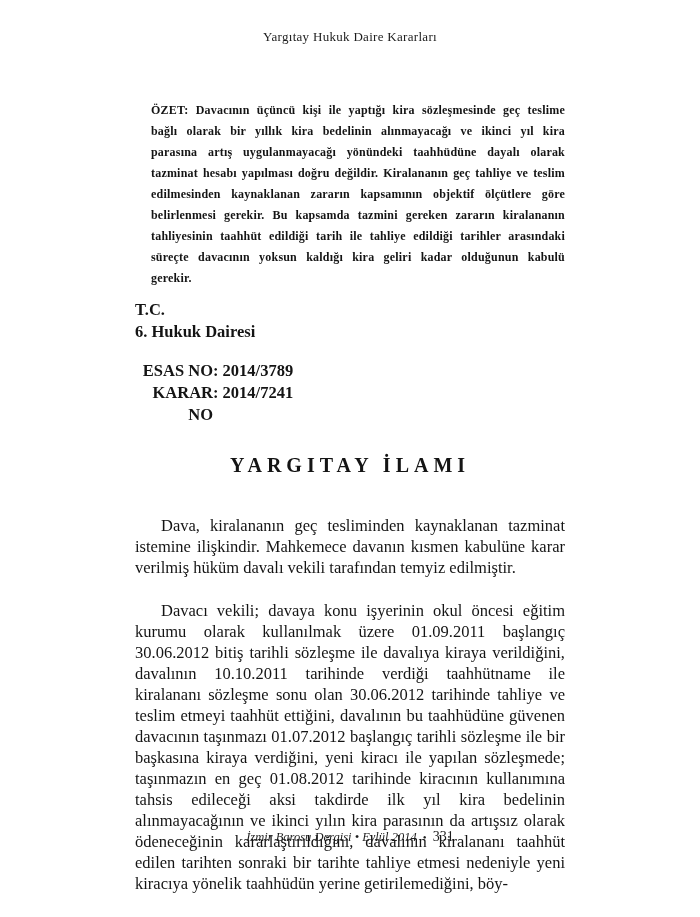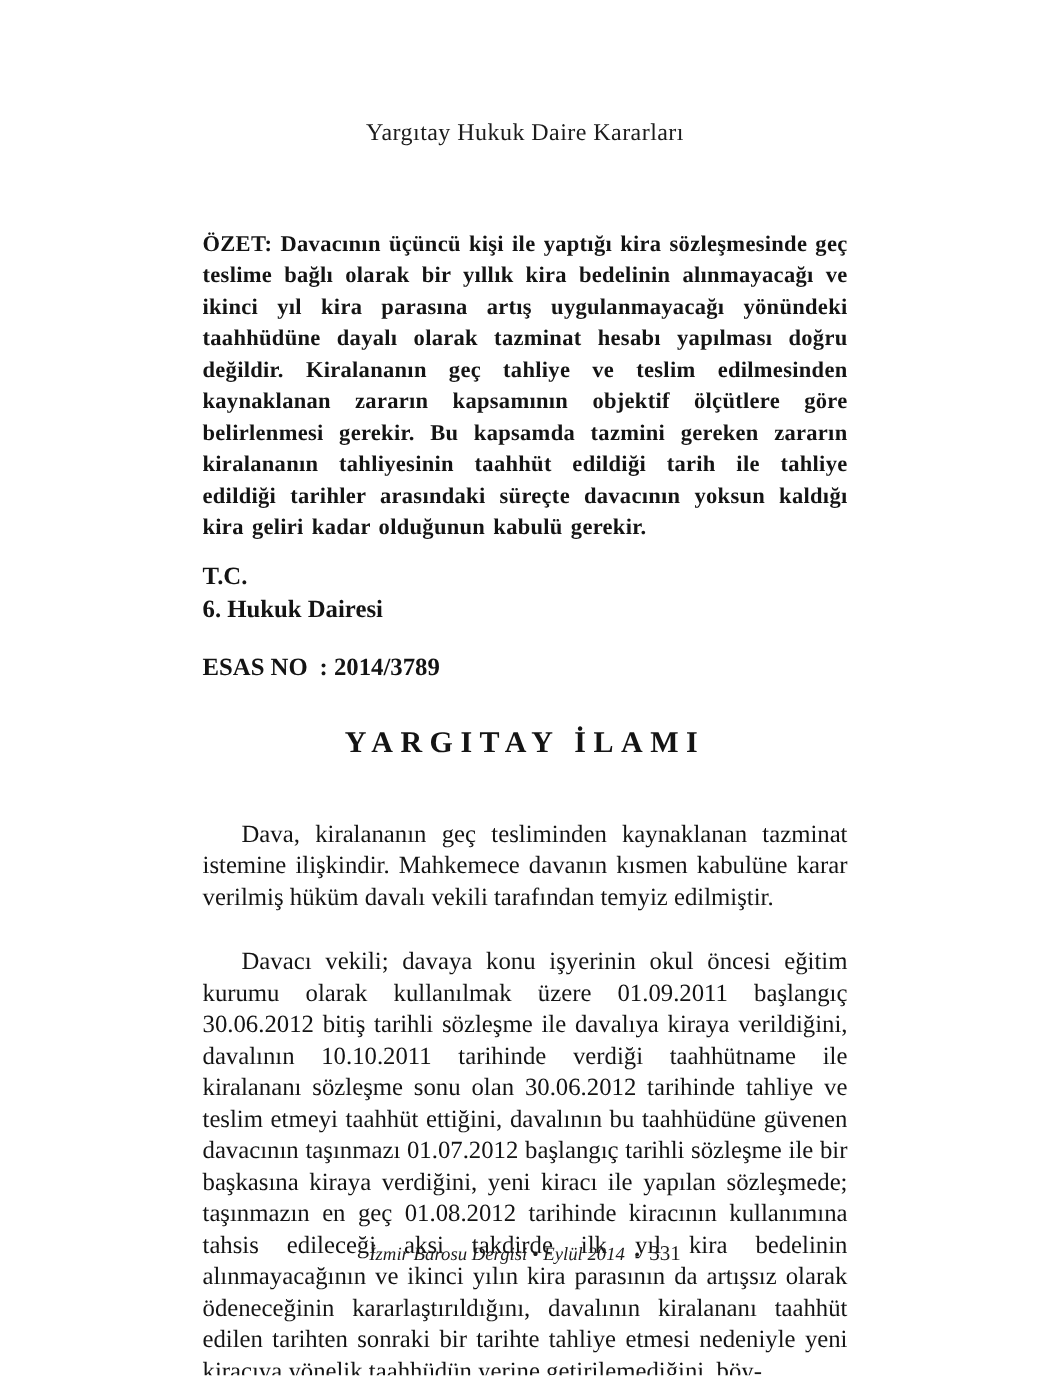--- a/index.html
+++ b/index.html
@@ -12,50 +12,51 @@
     width: 700px;
     height: 917px;
     margin: 0 auto;
     background: #ffffff;
     font-family: "Liberation Serif", serif;
     color: #141414;
     box-sizing: border-box;
     overflow: hidden;
   }
   .running-header {
-    padding-top: 80px;
+    padding-top: 29px;
     text-align: center;
-    font-size: 16px;
+    font-size: 13px;
     letter-spacing: 0.3px;
     color: #1c1c1c;
   }
   .content {
     width: 430px;
     margin: 0 auto;
   }
   .ozet {
-    margin: 55px 0 0 0;
+    margin: 55px 0 0 16px;
     font-weight: bold;
-    font-size: 15px;
+    font-size: 12px;
     line-height: 21px;
     text-align: justify;
     letter-spacing: 0.2px;
     word-spacing: 1.5px;
   }
   .court-block {
     margin-top: 10px;
     font-weight: bold;
     font-size: 16.5px;
     line-height: 22px;
   }
   .case-numbers {
     margin-top: 17px;
     font-weight: bold;
     font-size: 16.5px;
     line-height: 22px;
+    text-align: right;
   }
   .case-row {
     display: flex;
   }
   .case-label {
     flex: 0 0 78px;
   }
   .case-value {
     white-space: pre;
   }
@@ -109,20 +110,24 @@
     <div class="court-block">
       <div>T.C.</div>
       <div>6. Hukuk Dairesi</div>
     </div>
 
     <div class="case-numbers">
       <div class="case-row">
         <span class="case-label">ESAS NO</span>
         <span class="case-value">: 2014/3789</span>
       </div>
+      <div class="case-row">
+        <span class="case-label">KARAR NO</span>
+        <span class="case-value">: 2014/7241</span>
+      </div>
     </div>
 
     <h2 class="ilam-heading">YARGITAY İLAMI</h2>
 
     <p class="para para1">Dava, kiralananın geç tesliminden kaynaklanan tazminat istemine ilişkindir. Mahkemece davanın kısmen kabulüne karar verilmiş hüküm davalı vekili tarafından temyiz edilmiştir.</p>
 
     <p class="para para2">Davacı vekili; davaya konu işyerinin okul öncesi eğitim kurumu olarak kullanılmak üzere 01.09.2011 başlangıç 30.06.2012 bitiş tarihli sözleşme ile davalıya kiraya verildiğini, davalının 10.10.2011 tarihinde verdiği taahhütname ile kiralananı sözleşme sonu olan 30.06.2012 tarihinde tahliye ve teslim etmeyi taahhüt ettiğini, davalının bu taahhüdüne güvenen davacının taşınmazı 01.07.2012 başlangıç tarihli sözleşme ile bir başkasına kiraya verdiğini, yeni kiracı ile yapılan sözleşmede; taşınmazın en geç 01.08.2012 tarihinde kiracının kullanımına tahsis edileceği aksi takdirde ilk yıl kira bedelinin alınmayacağının ve ikinci yılın kira parasının da artışsız olarak ödeneceğinin kararlaştırıldığını, davalının kiralananı taahhüt edilen tarihten sonraki bir tarihte tahliye etmesi nedeniyle yeni kiracıya yönelik taahhüdün yerine getirilemediğini, böy-</p>
 
   </div>
 

